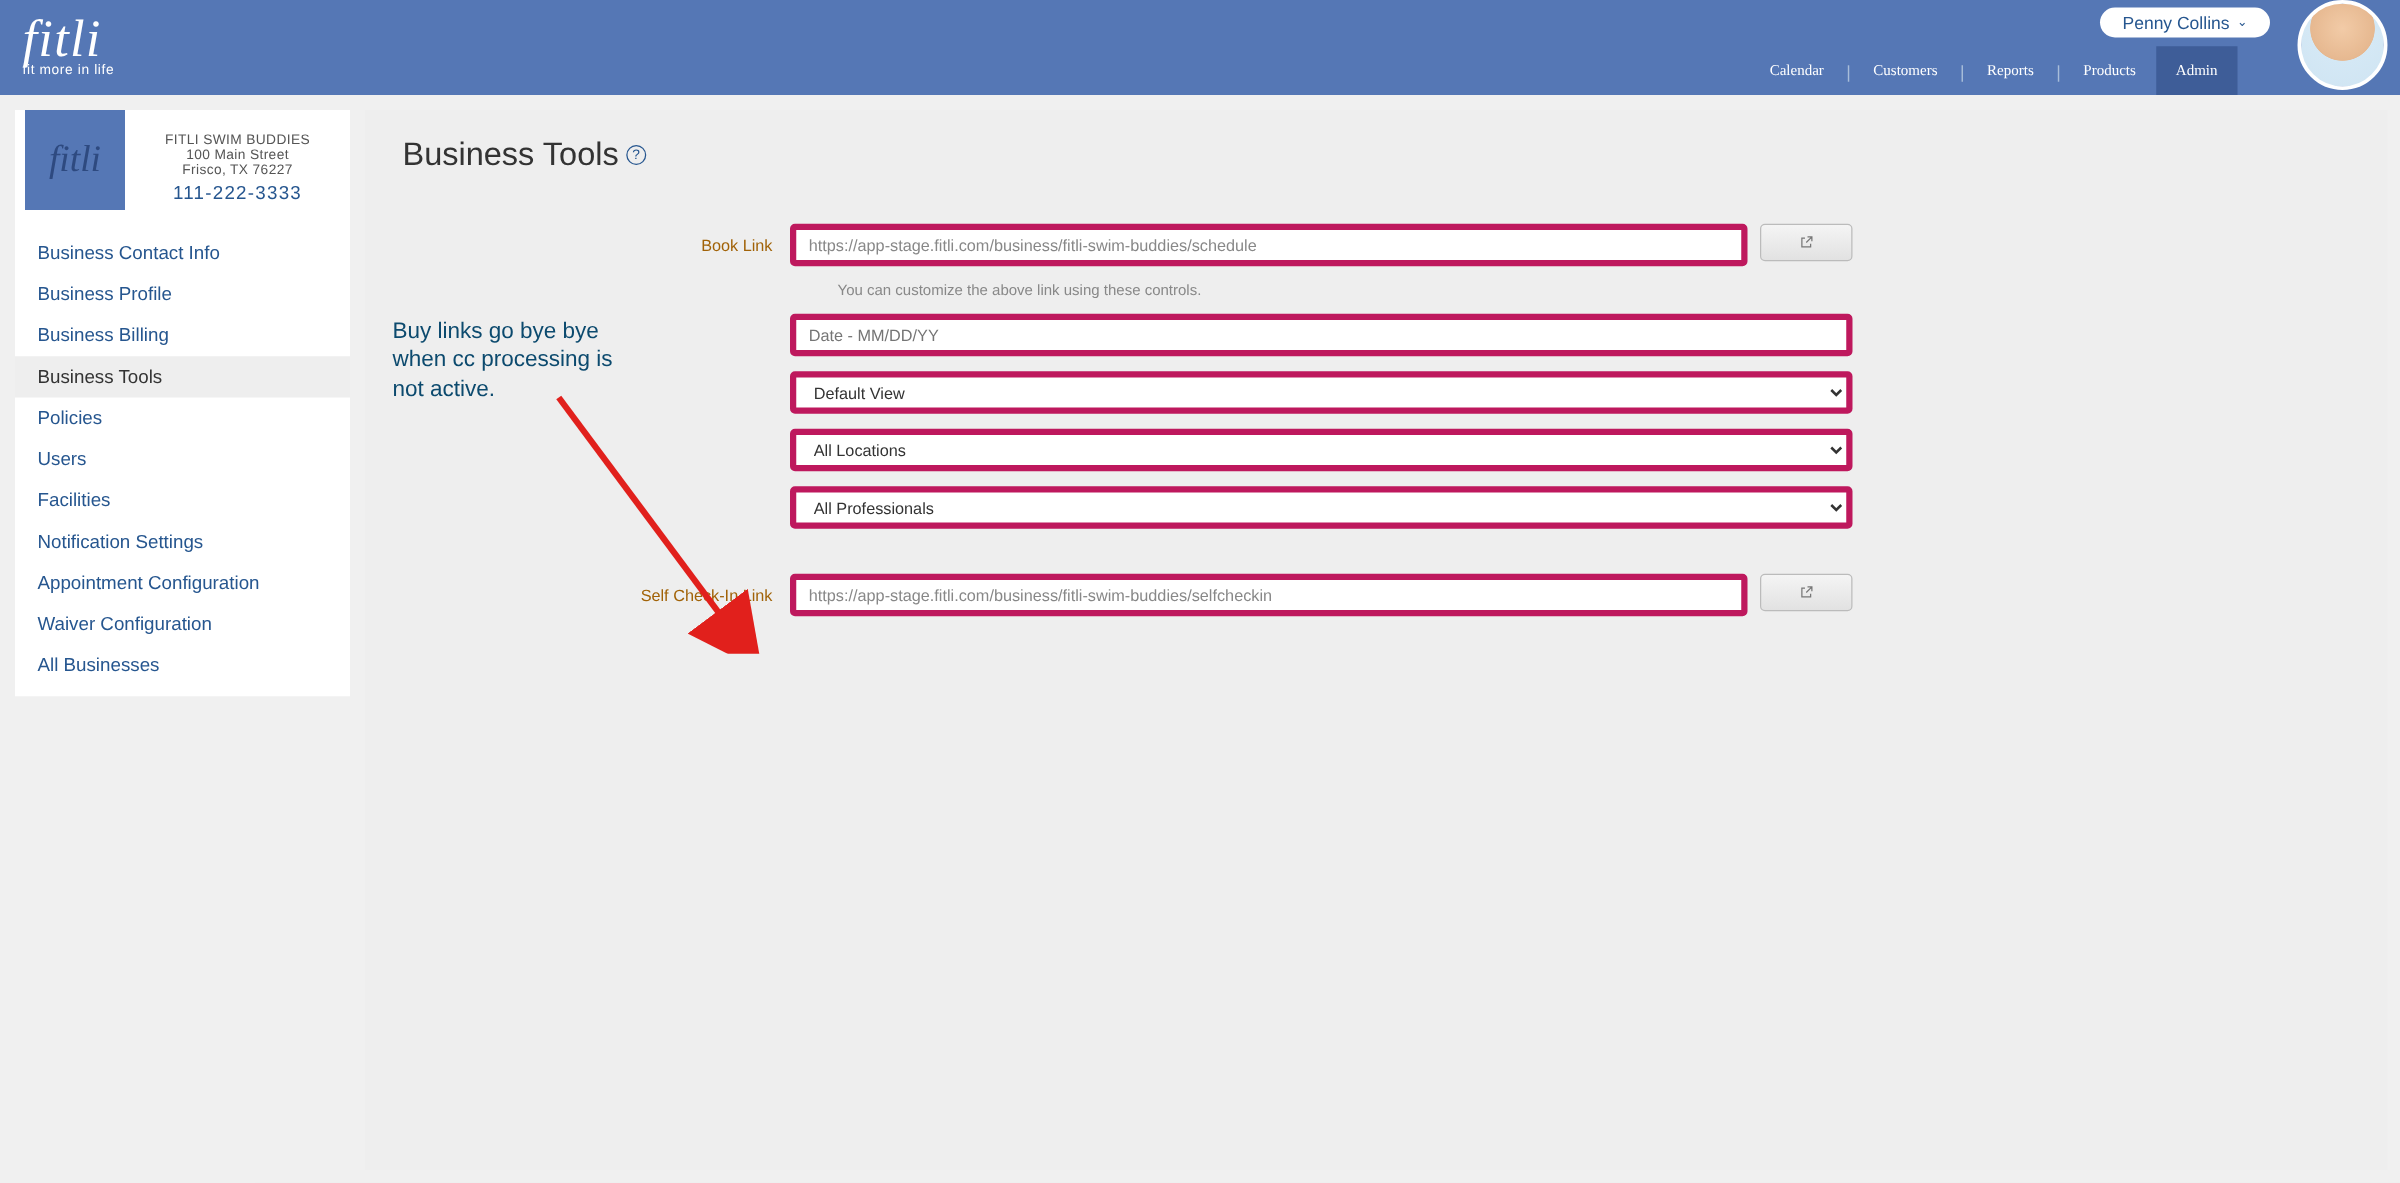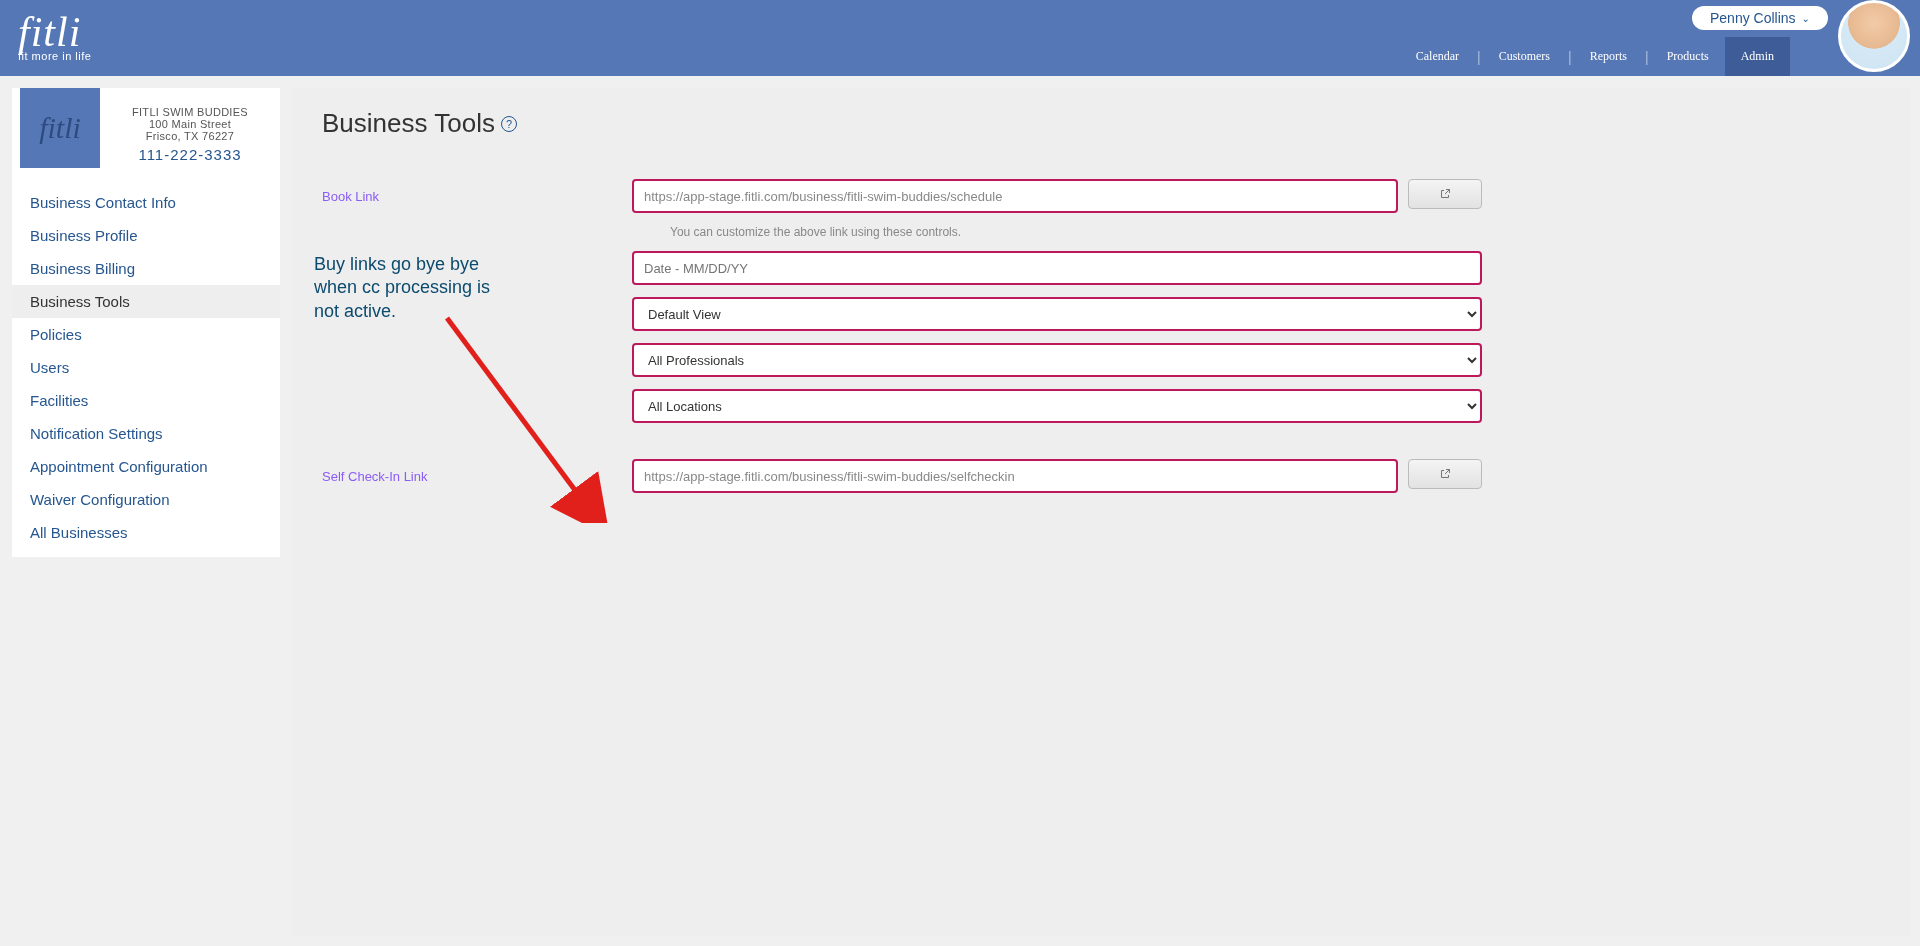--- a/index.html
+++ b/index.html
@@ -3,21 +3,21 @@
 <meta charset="utf-8">
 <style>
 * { margin: 0; padding: 0; box-sizing: border-box; }
 body { font-family: -apple-system, BlinkMacSystemFont, "Segoe UI", Arial, sans-serif; background: #f0f0f0; color: #333; width: 1920px; height: 946px; overflow: hidden; }
 
 
 .header { background: #5577b5; height: 76px; position: relative; }
 .logo-main { position: absolute; top: 8px; left: 18px; color: #fff; }
 .logo-main .script { font-family: Georgia, serif; font-style: italic; font-size: 42px; letter-spacing: 1px; }
 .logo-main .tag { font-size: 11px; display: block; margin-top: -6px; letter-spacing: 0.5px; }
-.user-pill { position: absolute; top: 6px; right: 92px; background: #fff; border-radius: 16px; padding: 4px 18px; color: #26568f; font-size: 14px; display:flex; align-items:center; gap:6px;}
+.user-pill { position: absolute; top: 6px; right: 104px; background: #fff; border-radius: 16px; padding: 4px 18px; color: #26568f; font-size: 14px; display:flex; align-items:center; gap:6px;}
 .user-pill .chev { font-size: 10px; }
 .avatar { position: absolute; top: 0; right: 10px; width: 72px; height: 72px; border-radius: 50%; background: radial-gradient(circle at 50% 30%, #f2cba7 0%, #e6b890 45%, #d4e8f5 46%, #cfe4f2 100%); border: 3px solid #fff; }
 .nav { position: absolute; bottom: 0; right: 130px; display: flex; align-items: center; }
 .nav a { color: #fff; text-decoration: none; font-size: 12px; padding: 12px 16px; display: inline-block; font-family: Liberation Serif, serif; }
 .nav .sep { color: #a8bdd9; font-size: 14px; padding: 0 2px; }
 .nav a.active { background: #3e5d98; }
 
 
 .sidebar { position: absolute; top: 88px; left: 12px; width: 268px; background: #fff; padding: 0; }
 .biz-block { display: flex; padding: 0 0 10px 8px; }
@@ -33,23 +33,23 @@
 
 .main { position: absolute; top: 88px; left: 292px; right: 10px; bottom: 10px; background: #eeeeee; padding: 20px 30px; }
 .page-title { font-size: 26px; font-weight: 400; color: #333; display:flex; align-items:center; gap:6px;}
 .help-icon { width: 16px; height: 16px; border: 1px solid #26568f; border-radius: 50%; display:inline-flex; align-items:center; justify-content:center; font-size: 11px; color:#26568f; }
 
 .annotation { color: #0c4a6e; font-size: 18px; position: absolute; top: 165px; left: 22px; width: 200px; line-height: 1.3; }
 .arrow { position: absolute; top: 225px; left: 150px; pointer-events: none; }
 
 .form-area { margin-top: 40px; }
 .form-row { display: flex; align-items: center; margin-bottom: 12px; }
-.form-label { width: 310px; text-align: left; padding-right: 14px; font-size: 13px; color: #8b5cf6; }
+.form-label { width: 310px; text-align: right; padding-right: 14px; font-size: 13px; color: #a16207; }
 .form-control-wrap { flex: 1; max-width: 850px; display: flex; gap: 10px;}
-.form-control { width: 100%; height: 34px; border: 2px solid #be185d; border-radius: 4px; padding: 0 10px; font-size: 13px; color: #888; background: #fff; }
+.form-control { width: 100%; height: 34px; border: 5px solid #be185d; border-radius: 4px; padding: 0 10px; font-size: 13px; color: #888; background: #fff; }
 .form-control[readonly] { background: #fff; }
 select.form-control { appearance: auto; color: #333; }
 .hint { font-size: 12px; color: #888; }
 .btn-ext { width: 82px; height: 30px; background: linear-gradient(#f4f4f4,#e2e2e2); border: 1px solid #bbb; border-radius: 4px; display:flex; align-items:center; justify-content:center; color:#666; cursor:pointer;}
 .ext-icon { width:12px; height:12px; }
 </style>
 </head>
 <body>
 
 <div class="header">
@@ -148,28 +148,28 @@
       <div class="form-label"></div>
       <div class="form-control-wrap">
         <select class="form-control"><option>Default View</option></select>
       </div>
     </div>
 
 
     <div class="form-row">
       <div class="form-label"></div>
       <div class="form-control-wrap">
-        <select class="form-control"><option>All Professionals</option></select>
+        <select class="form-control"><option>All Locations</option></select>
       </div>
     </div>
 
     <div class="form-row">
       <div class="form-label"></div>
       <div class="form-control-wrap">
-        <select class="form-control"><option>All Locations</option></select>
+        <select class="form-control"><option>All Professionals</option></select>
       </div>
     </div>
 
     <div class="form-row" style="margin-top:36px;">
       <div class="form-label">Self Check-In Link</div>
       <div class="form-control-wrap">
         <input class="form-control" readonly="" value="https://app-stage.fitli.com/business/fitli-swim-buddies/selfcheckin" style="">
         <button class="btn-ext">
           <svg class="ext-icon" viewBox="0 0 24 24">
               <path fill="none" stroke="#777" stroke-width="2" d="M14 3h7v7M21 3l-9 9M10 5H5v14h14v-5"></path>

